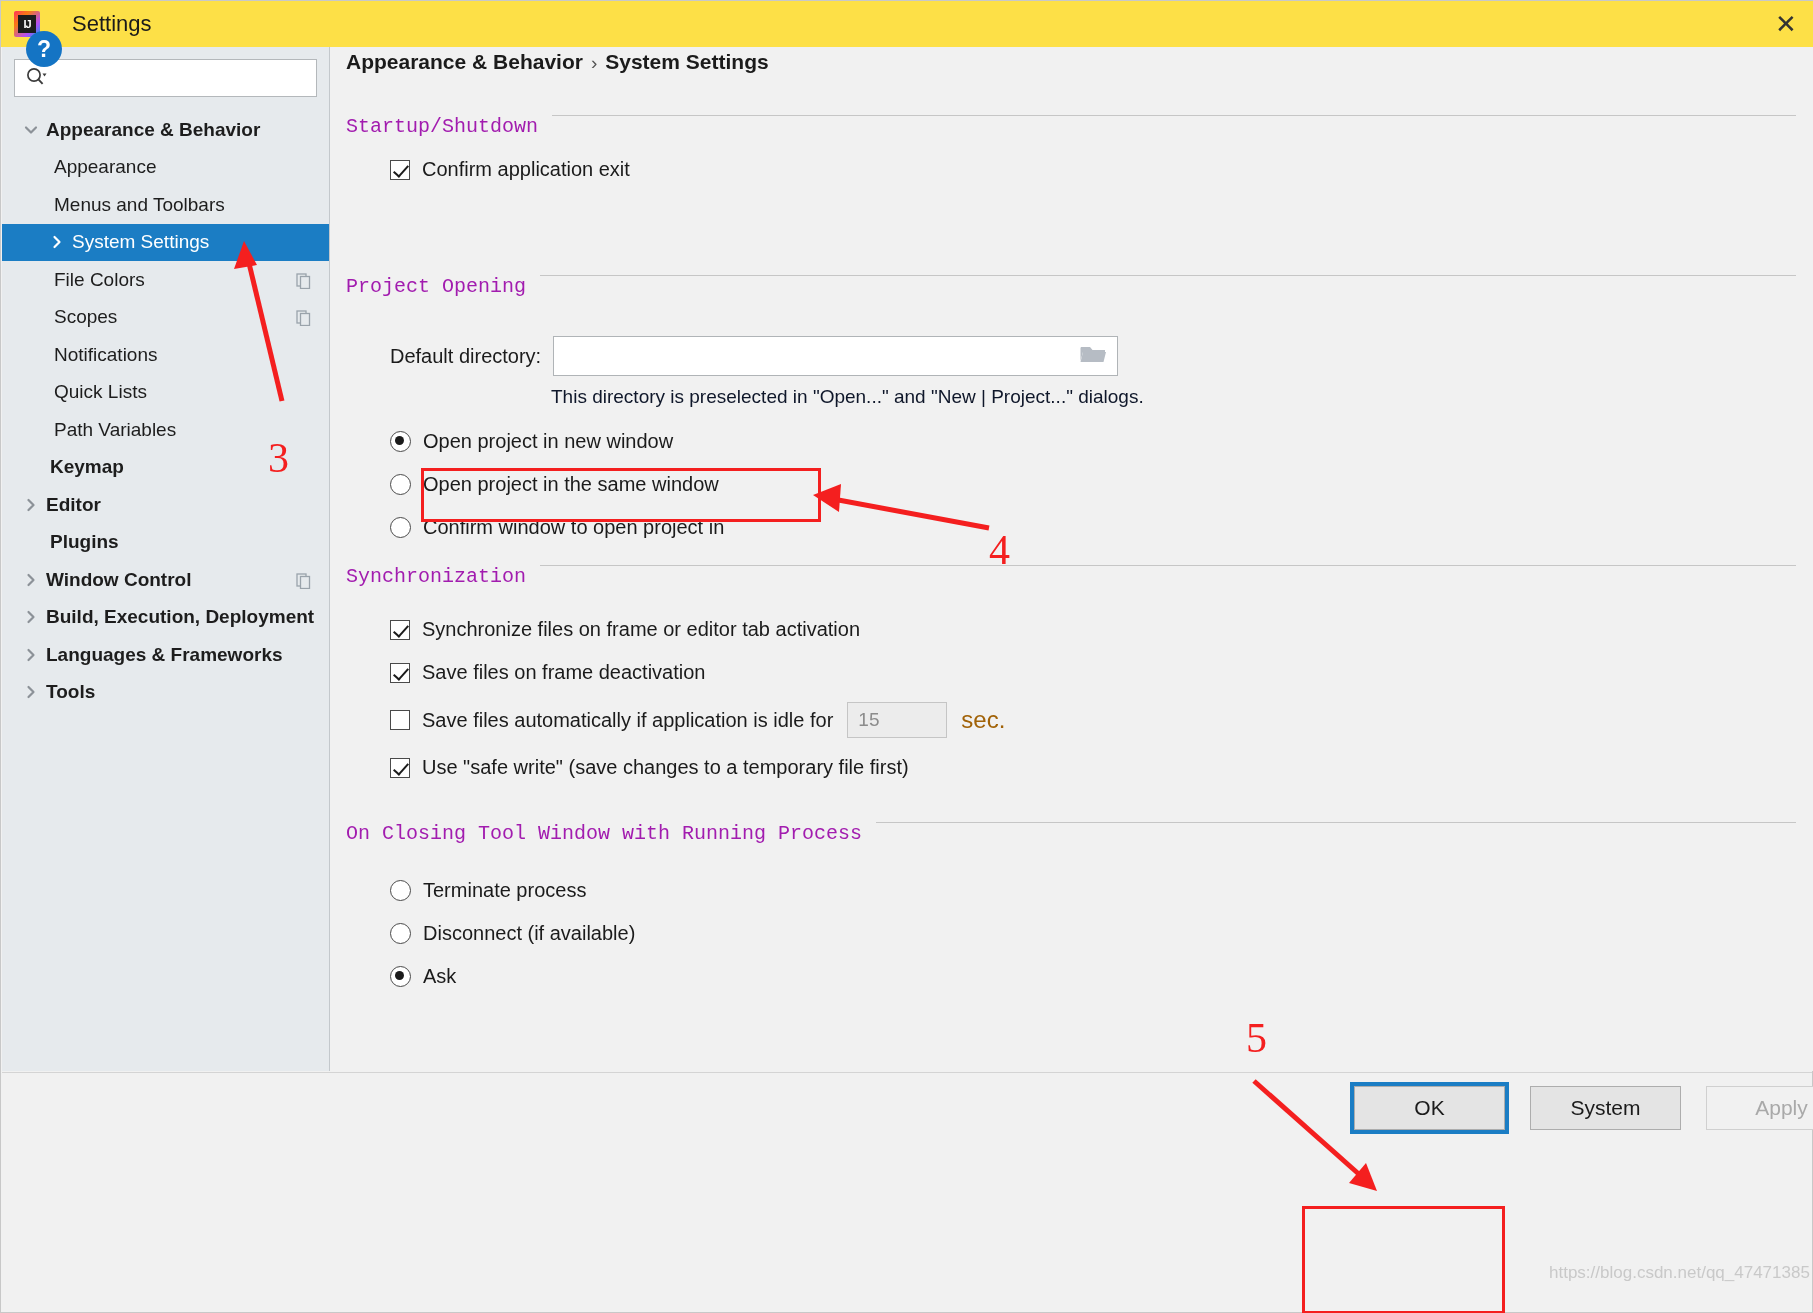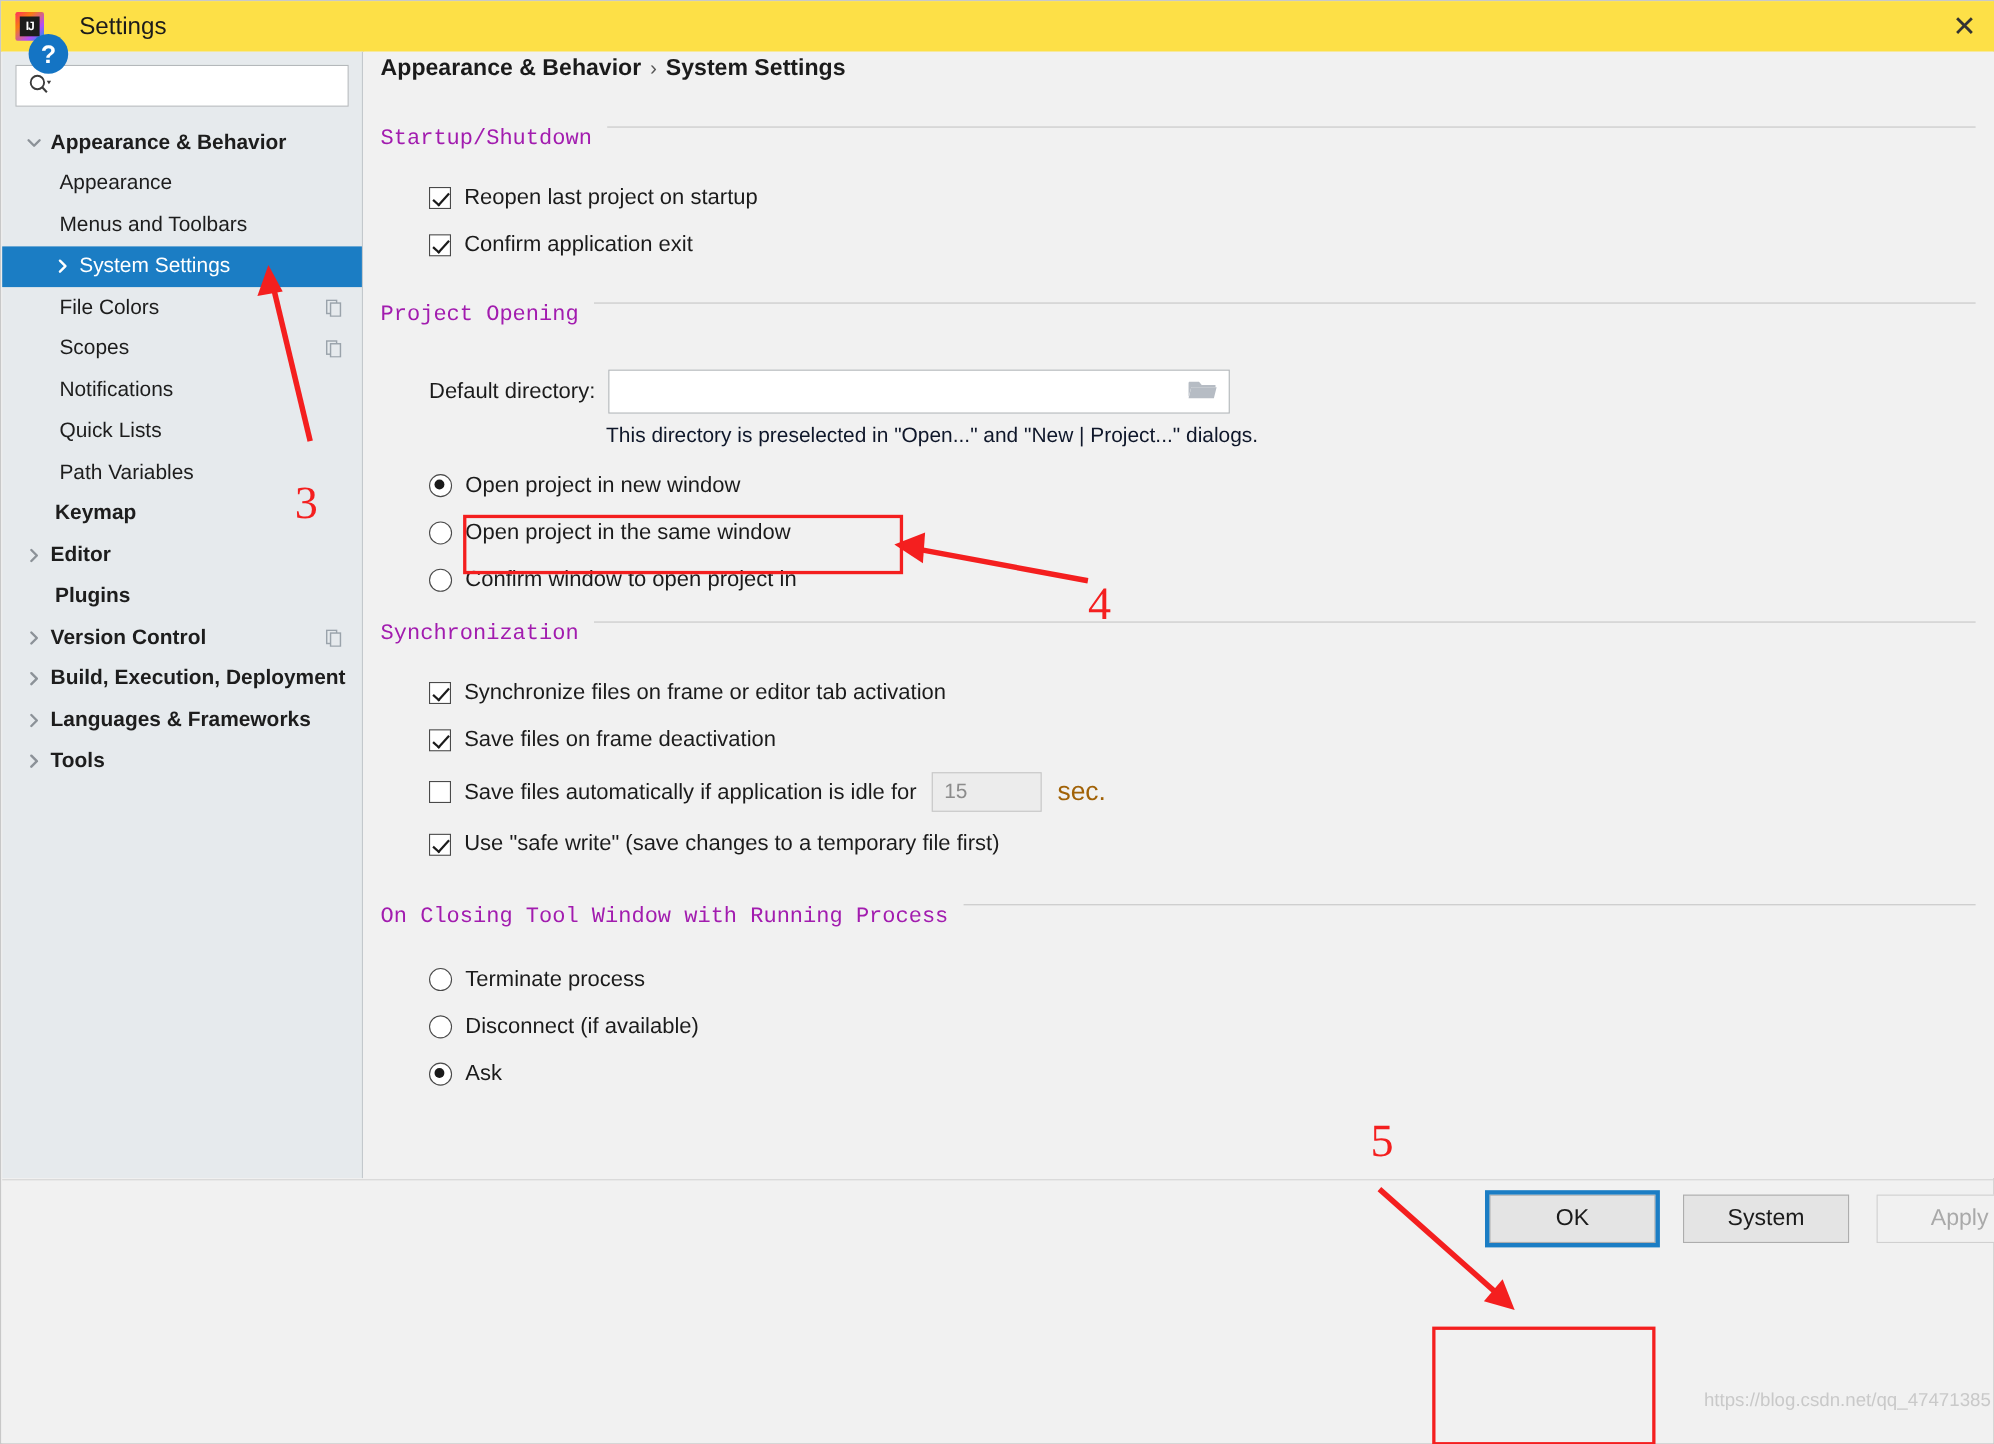--- a/index.html
+++ b/index.html
@@ -336,21 +336,21 @@
         </div>
         <div class="tree-item lvl0 no-arrow">
           <span class="label">Plugins</span>
         </div>
         <div class="tree-item lvl0">
           <span class="arrow" style="color:#8c9298">
             <svg width="14" height="14" viewBox="0 0 14 14">
               <path d="M4.5 2 L9.5 7 L4.5 12" fill="none" stroke="currentColor" stroke-width="2.2" stroke-linecap="round" stroke-linejoin="round"></path>
             </svg>
           </span>
-          <span class="label">Version Control</span>
+          <span class="label">Window Control</span>
           <span class="copy-badge"><svg width="16" height="16" viewBox="0 0 16 16">
               <rect x="1" y="1" width="9" height="12" fill="none" stroke="#9aa3ab" stroke-width="1.3"></rect>
               <rect x="4.5" y="3.5" width="9" height="12" fill="#e6eaed" stroke="#9aa3ab" stroke-width="1.3"></rect>
             </svg></span>
         </div>
         <div class="tree-item lvl0">
           <span class="arrow" style="color:#8c9298">
             <svg width="14" height="14" viewBox="0 0 14 14">
               <path d="M4.5 2 L9.5 7 L4.5 12" fill="none" stroke="currentColor" stroke-width="2.2" stroke-linecap="round" stroke-linejoin="round"></path>
             </svg>
@@ -379,24 +379,20 @@
   <div class="main">
 
     <div class="breadcrumb">
       <span>Appearance &amp; Behavior</span><span class="sep">›</span><span>System Settings</span>
     </div>
 
     <div class="section" style="top:68px;">
       <div class="section-head">
         <span>Startup/Shutdown</span>
         <span class="rule"></span>
-      </div>
-      <div class="opt-row" style="margin-top:30px;">
-        <span class="cb checked"></span>
-        <span>Reopen last project on startup</span>
       </div>
       <div class="opt-row" style="margin-top:20px;">
         <span class="cb checked"></span>
         <span>Confirm application exit</span>
       </div>
     </div>
 
     <div class="section" style="top:228px;">
       <div class="section-head">
         <span>Project Opening</span>

